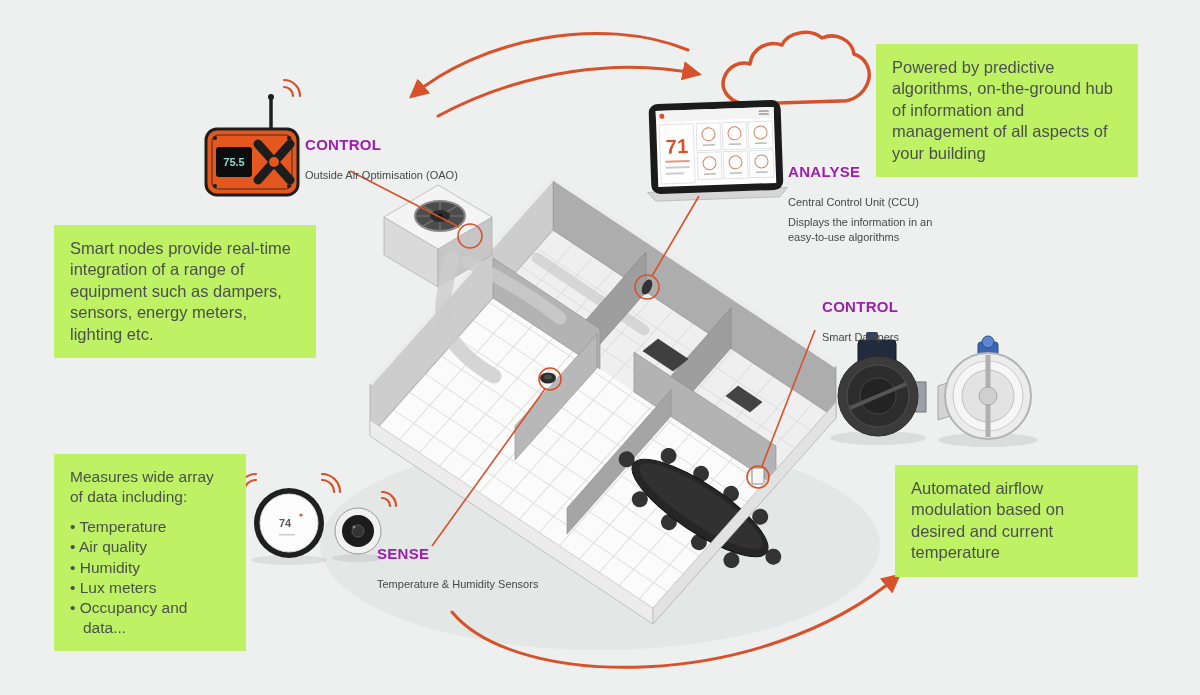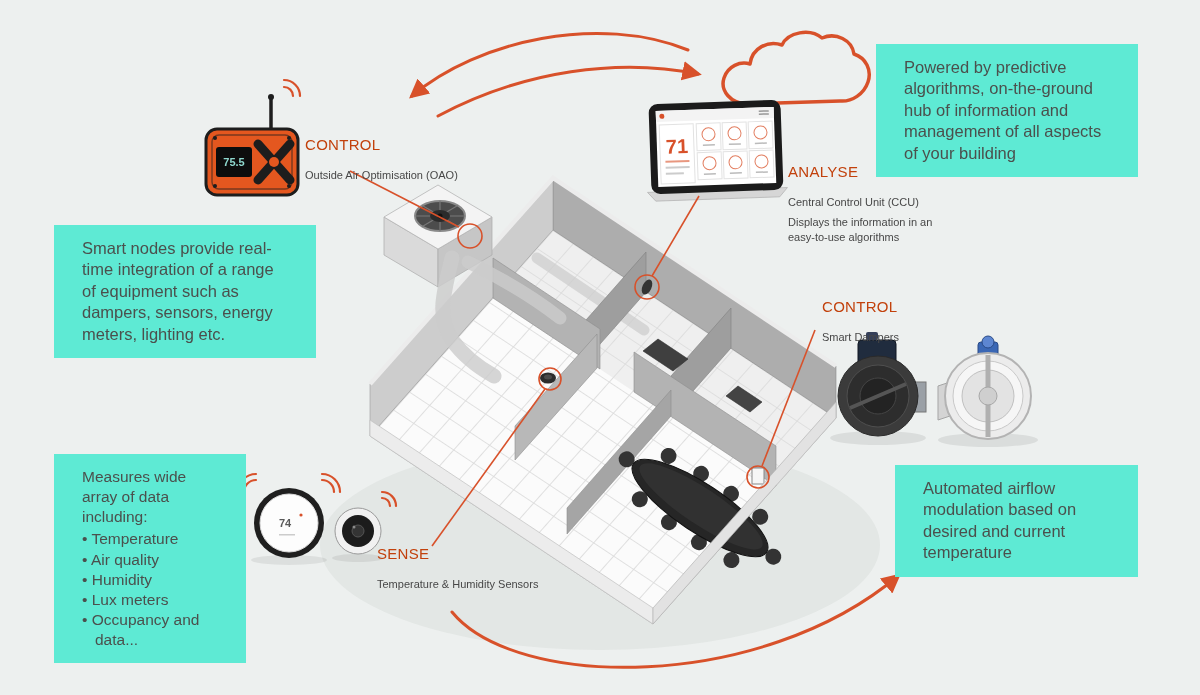--- a/index.html
+++ b/index.html
@@ -1,25 +1,25 @@
 <!DOCTYPE html>
 <html><head>
 <meta charset="utf-8">
 <style>
   *{margin:0;padding:0;box-sizing:border-box}
   html,body{width:1200px;height:695px}
   body{font-family:"Liberation Sans",sans-serif;background:#edf0ef;color:#4b504d;overflow:hidden}
   .stage{position:relative;width:1200px;height:695px;background:#edf0ef;overflow:hidden}
   .art{position:absolute;left:0;top:0;width:1200px;height:695px}
-  .infobox{position:absolute;background:#5eead4;color:#4b504d;font-size:16.5px;line-height:1.3;padding:13px 28px}
+  .infobox{position:absolute;background:#bef264;color:#4b504d;font-size:16.5px;line-height:1.3;padding:13px 16px}
   .measures{font-size:15.5px}
-  .measures-title{margin-bottom:2px}
+  .measures-title{margin-bottom:10px}
   .measure-item{padding-left:13px;text-indent:-13px}
   .callout{position:absolute}
-  .callout-title{font-size:15px;font-weight:normal;color:#c2410c;letter-spacing:.3px}
+  .callout-title{font-size:15px;font-weight:bold;color:#a21caf;letter-spacing:.3px}
   .callout-sub{font-size:11px;color:#474747;margin-top:16px;white-space:nowrap}
   .callout-desc{font-size:11px;color:#474747;margin-top:7px;max-width:158px;line-height:1.35}
   .reading-node{font-family:"Liberation Sans",sans-serif;font-size:11px;font-weight:bold;fill:#8fd9cf}
   .reading-tablet{font-family:"Liberation Sans",sans-serif;font-size:20px;font-weight:bold;fill:#d8512a}
   .reading-sensor{font-family:"Liberation Sans",sans-serif;font-size:11px;font-weight:bold;fill:#5a5a5a}
 </style>
 </head>
 <body>
 
 <div class="stage">

